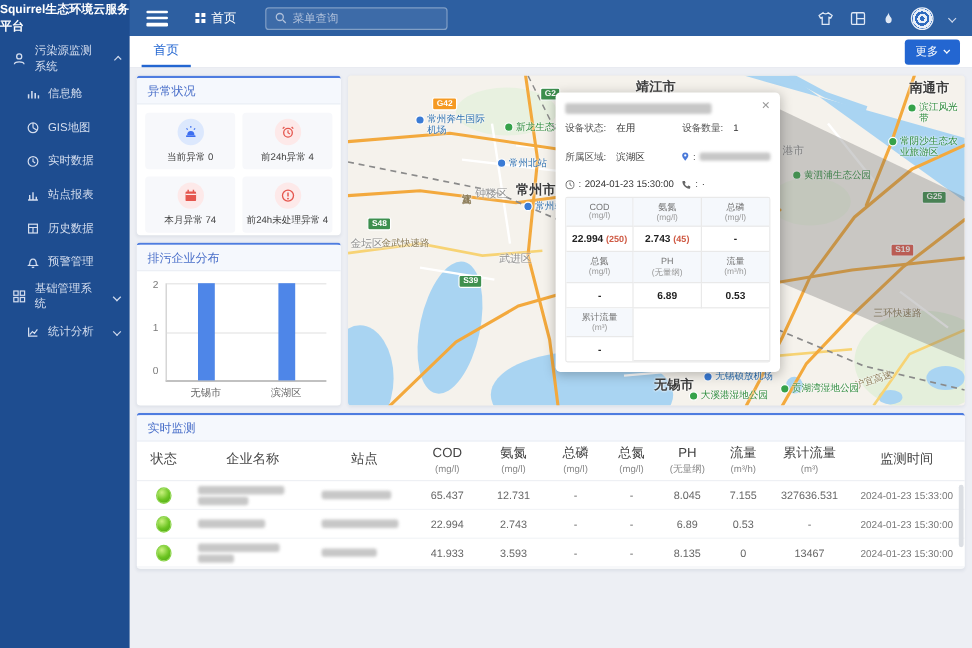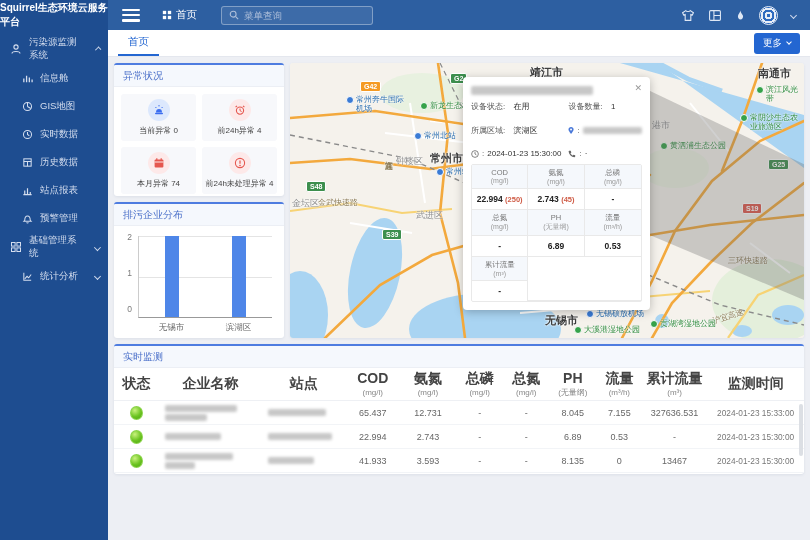--- a/index.html
+++ b/index.html
@@ -94,21 +94,21 @@
   .pm-v .limit { color:#cf5b45; font-weight:bold; font-size:7.5px; }
   .pm-empty { grid-column:2/4; grid-row:span 2; border-bottom:1px solid #e9e9e9; }
   .pm-last { border-right:1px solid #e9e9e9; }
   .pmetrics > :nth-child(3n) { border-right:none; }
 
   
   .panel-table { position:absolute; left:6px; right:6px; top:287px; height:130px; }
   .tbl { position:relative; font-size:9px; color:#666; }
   .tbl-head { display:flex; align-items:center; height:33px; border-bottom:1px solid #eef0f4; color:#555; }
   .tbl-head .col { text-align:center; line-height:1.25; }
-  .tbl-head .lab { font-weight:bold; color:#444; font-size:14px; display:block; }
+  .tbl-head .lab { font-weight:normal; color:#444; font-size:11px; display:block; }
   .tbl-head .unit { color:#888; font-size:8px; display:block; }
   .tbl-row { display:flex; align-items:center; height:24px; border-bottom:1px solid #f2f4f7; cursor:pointer; }
   .col { padding:0 2px; }
   .c0{width:6.5%;} .c1{width:15%;} .c2{width:12%;} .c3{width:8%;} .c4{width:8%;} .c5{width:7%;} .c6{width:6.5%;} .c7{width:7%;} .c8{width:6.5%;} .c9{width:9.5%;} .c10{width:14%;}
   .num { text-align:center; }
   .time { text-align:center; font-size:8.3px; color:#777; }
   .status-cell { display:flex; justify-content:center; }
   .status-dot { width:13px; height:14px; border-radius:50%; background:radial-gradient(circle at 35% 28%, #c9f27e, #6cc421 55%, #49a312); border:1px solid #8bd44a; }
   .nameblk { display:flex; flex-direction:column; gap:2px; align-items:flex-start; padding-left:6px; }
   .tbl-scroll { position:absolute; right:1px; top:36px; width:4px; height:52px; background:#dcdfe4; border-radius:2px; cursor:pointer; }
@@ -184,30 +184,30 @@
     </div>
     <div class="side-item child">
       <svg width="11" height="11" viewBox="0 0 12 12">
           <circle cx="6" cy="6" r="4.4" fill="none" stroke="#d5deef" stroke-width="1.1"></circle>
           <path d="M6,3.4 V6 L8,7.4" fill="none" stroke="#d5deef" stroke-width="1.1"></path>
         </svg>
       <span>实时数据</span>
     </div>
     <div class="side-item child">
       <svg width="11" height="11" viewBox="0 0 12 12">
+          <path d="M1.5,10.5 H10.5 M3,10.5 V6 M6,10.5 V3.5 M9,10.5 V7.5" stroke="#d5deef" stroke-width="1.3"></path>
+        </svg>
+      <span>站点报表</span>
+    </div>
+    <div class="side-item child">
+      <svg width="11" height="11" viewBox="0 0 12 12">
           <rect x="2" y="2" width="8" height="8" fill="none" stroke="#d5deef" stroke-width="1.1"></rect>
           <path d="M2,5 H10 M6,5 V10" stroke="#d5deef" stroke-width="1.1"></path>
         </svg>
       <span>历史数据</span>
-    </div>
-    <div class="side-item child">
-      <svg width="11" height="11" viewBox="0 0 12 12">
-          <path d="M1.5,10.5 H10.5 M3,10.5 V6 M6,10.5 V3.5 M9,10.5 V7.5" stroke="#d5deef" stroke-width="1.3"></path>
-        </svg>
-      <span>站点报表</span>
     </div>
     <div class="side-item child">
       <svg width="11" height="11" viewBox="0 0 12 12">
           <path d="M3,8 C3,4.4 4,3.2 6,3.2 C8,3.2 9,4.4 9,8 L10,9 H2 Z" fill="none" stroke="#d5deef" stroke-width="1.1"></path>
           <path d="M5,10.2 A1.1,1.1 0 0,0 7,10.2" fill="none" stroke="#d5deef" stroke-width="1.1"></path>
         </svg>
       <span>预警管理</span>
     </div>
     <div class="side-item parent">
       <svg width="12" height="12" viewBox="0 0 12 12">

